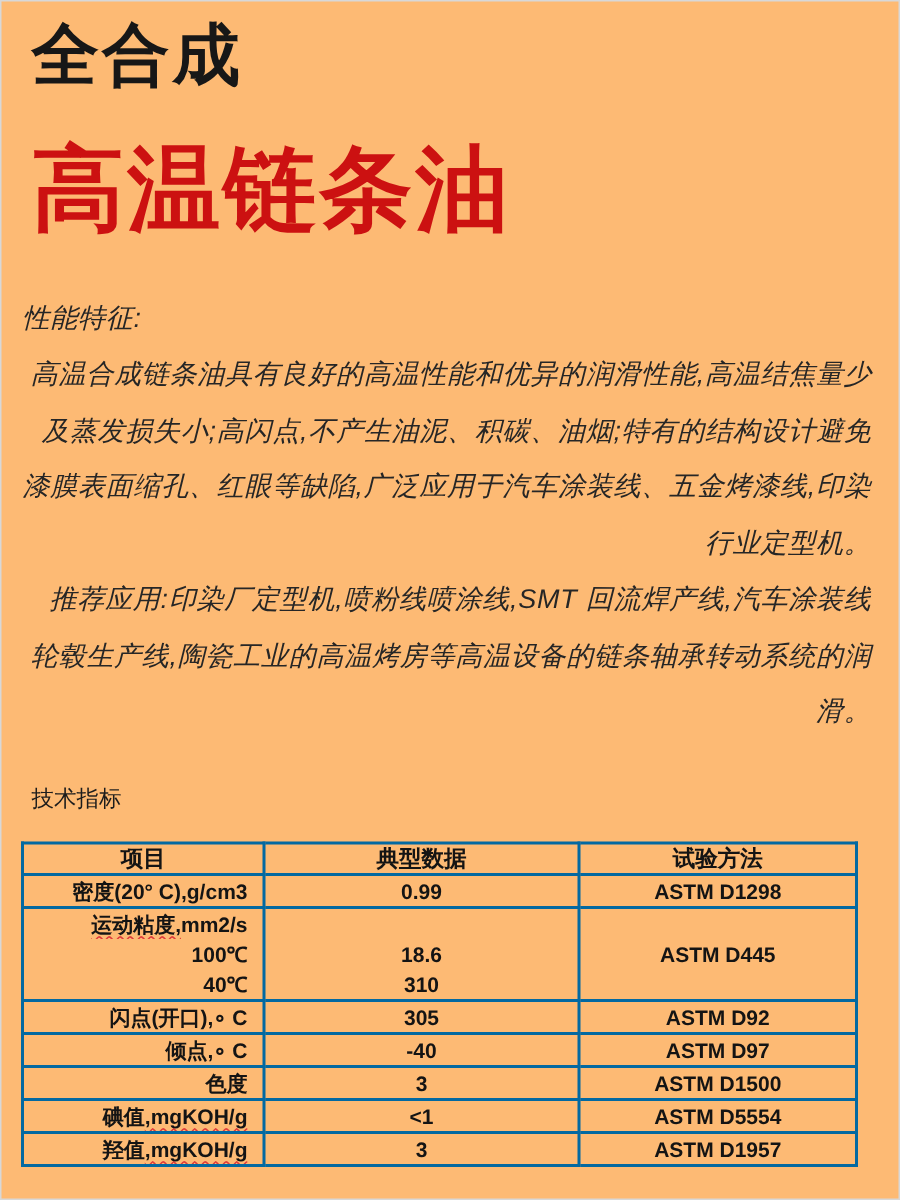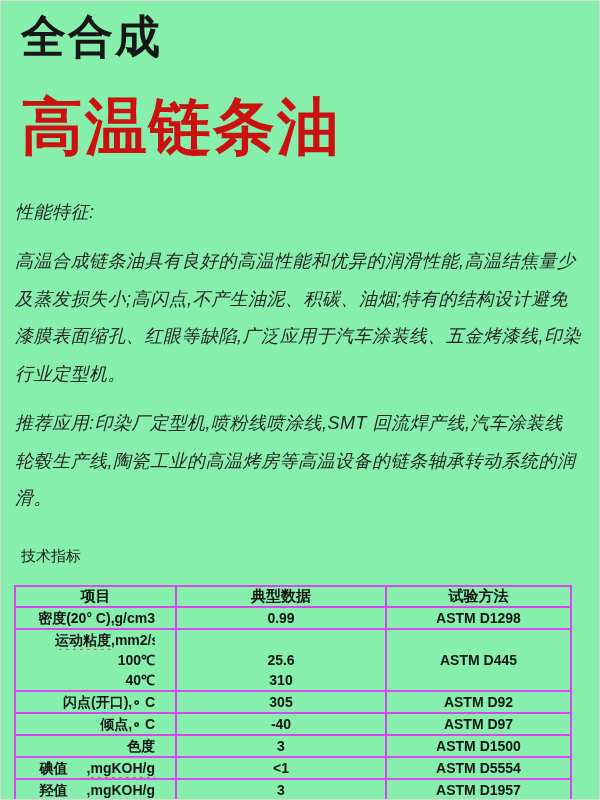--- a/index.html
+++ b/index.html
@@ -1,21 +1,21 @@
 <!DOCTYPE html>
 <html><head>
 <meta charset="utf-8">
 <style>
   * { margin: 0; padding: 0; box-sizing: border-box; }
   html, body { background: #ffffff; }
   .page {
     position: relative;
     width: 600px;
     height: 800px;
-    background: #86efac;
+    background: #fdba74;
     border: 1px solid #d8d8d8;
     overflow: hidden;
     font-family: "Liberation Sans", sans-serif;
     padding: 10px 18px 0 14px;
   }
   .title-black {
     font-size: 45px;
     font-weight: 700;
     color: #171717;
     line-height: 1.08;
@@ -31,59 +31,58 @@
     color: #cc1111;
   }
   .body-block { margin-top: 33px; }
   .heading-line, .para {
     font-size: 18px;
     color: #262626;
     line-height: 37.5px;
     letter-spacing: 0.5px;
     font-style: italic;
   }
-  .para { text-align: left; margin-top: 12px; }
+  .para { text-align: right; }
   .spec-caption {
     font-size: 15px;
     color: #1c1c1c;
     margin: 29px 0 19px 6px;
   }
   table.spec {
     border-collapse: collapse;
     table-layout: fixed;
     width: 556px;
     margin-left: -1px;
     font-weight: 700;
     font-size: 14px;
     color: #141414;
   }
   table.spec th, table.spec td {
-    border: 2px solid #d946ef;
-    padding: 0 20px;
+    border: 2px solid #0369a1;
+    padding: 0 10px;
     vertical-align: middle;
   }
   table.spec th {
     height: 21px;
     font-size: 15px;
     text-align: center;
     font-weight: 700;
   }
   col.c1 { width: 161px; }
   col.c2 { width: 210px; }
   col.c3 { width: 185px; }
   .cell-line { height: 20px; line-height: 20px; white-space: nowrap; overflow: hidden; }
   td.c-item { text-align: right; padding-left: 5px; }
   td.c-value, td.c-method { text-align: center; }
   .wavy {
     text-decoration-line: underline;
     text-decoration-style: wavy;
     text-decoration-color: #e03a3a;
     text-decoration-thickness: 1px;
     text-underline-offset: 3px;
-    margin-left: 19px;
   }
 </style>
 </head>
 <body>
 
 <div class="page">
 
   <div class="title-black">全合成</div>
   <div class="title-red">高温链条油</div>
 
@@ -119,21 +118,21 @@
           <td class="c-method">ASTM D1298</td>
         </tr>
         <tr>
           <td class="c-item">
             <div class="cell-line"><span class="wavy">运动粘度,</span><span>mm2/s</span></div>
             <div class="cell-line"><span>100℃</span></div>
             <div class="cell-line"><span>40℃</span></div>
           </td>
           <td class="c-value">
             <div class="cell-line">&nbsp;</div>
-            <div class="cell-line">25.6</div>
+            <div class="cell-line">18.6</div>
             <div class="cell-line">310</div>
           </td>
           <td class="c-method">ASTM D445</td>
         </tr>
         <tr>
           <td class="c-item">
             <div class="cell-line"><span>闪点(开口),∘ C</span></div>
           </td>
           <td class="c-value">
             <div class="cell-line">305</div>

